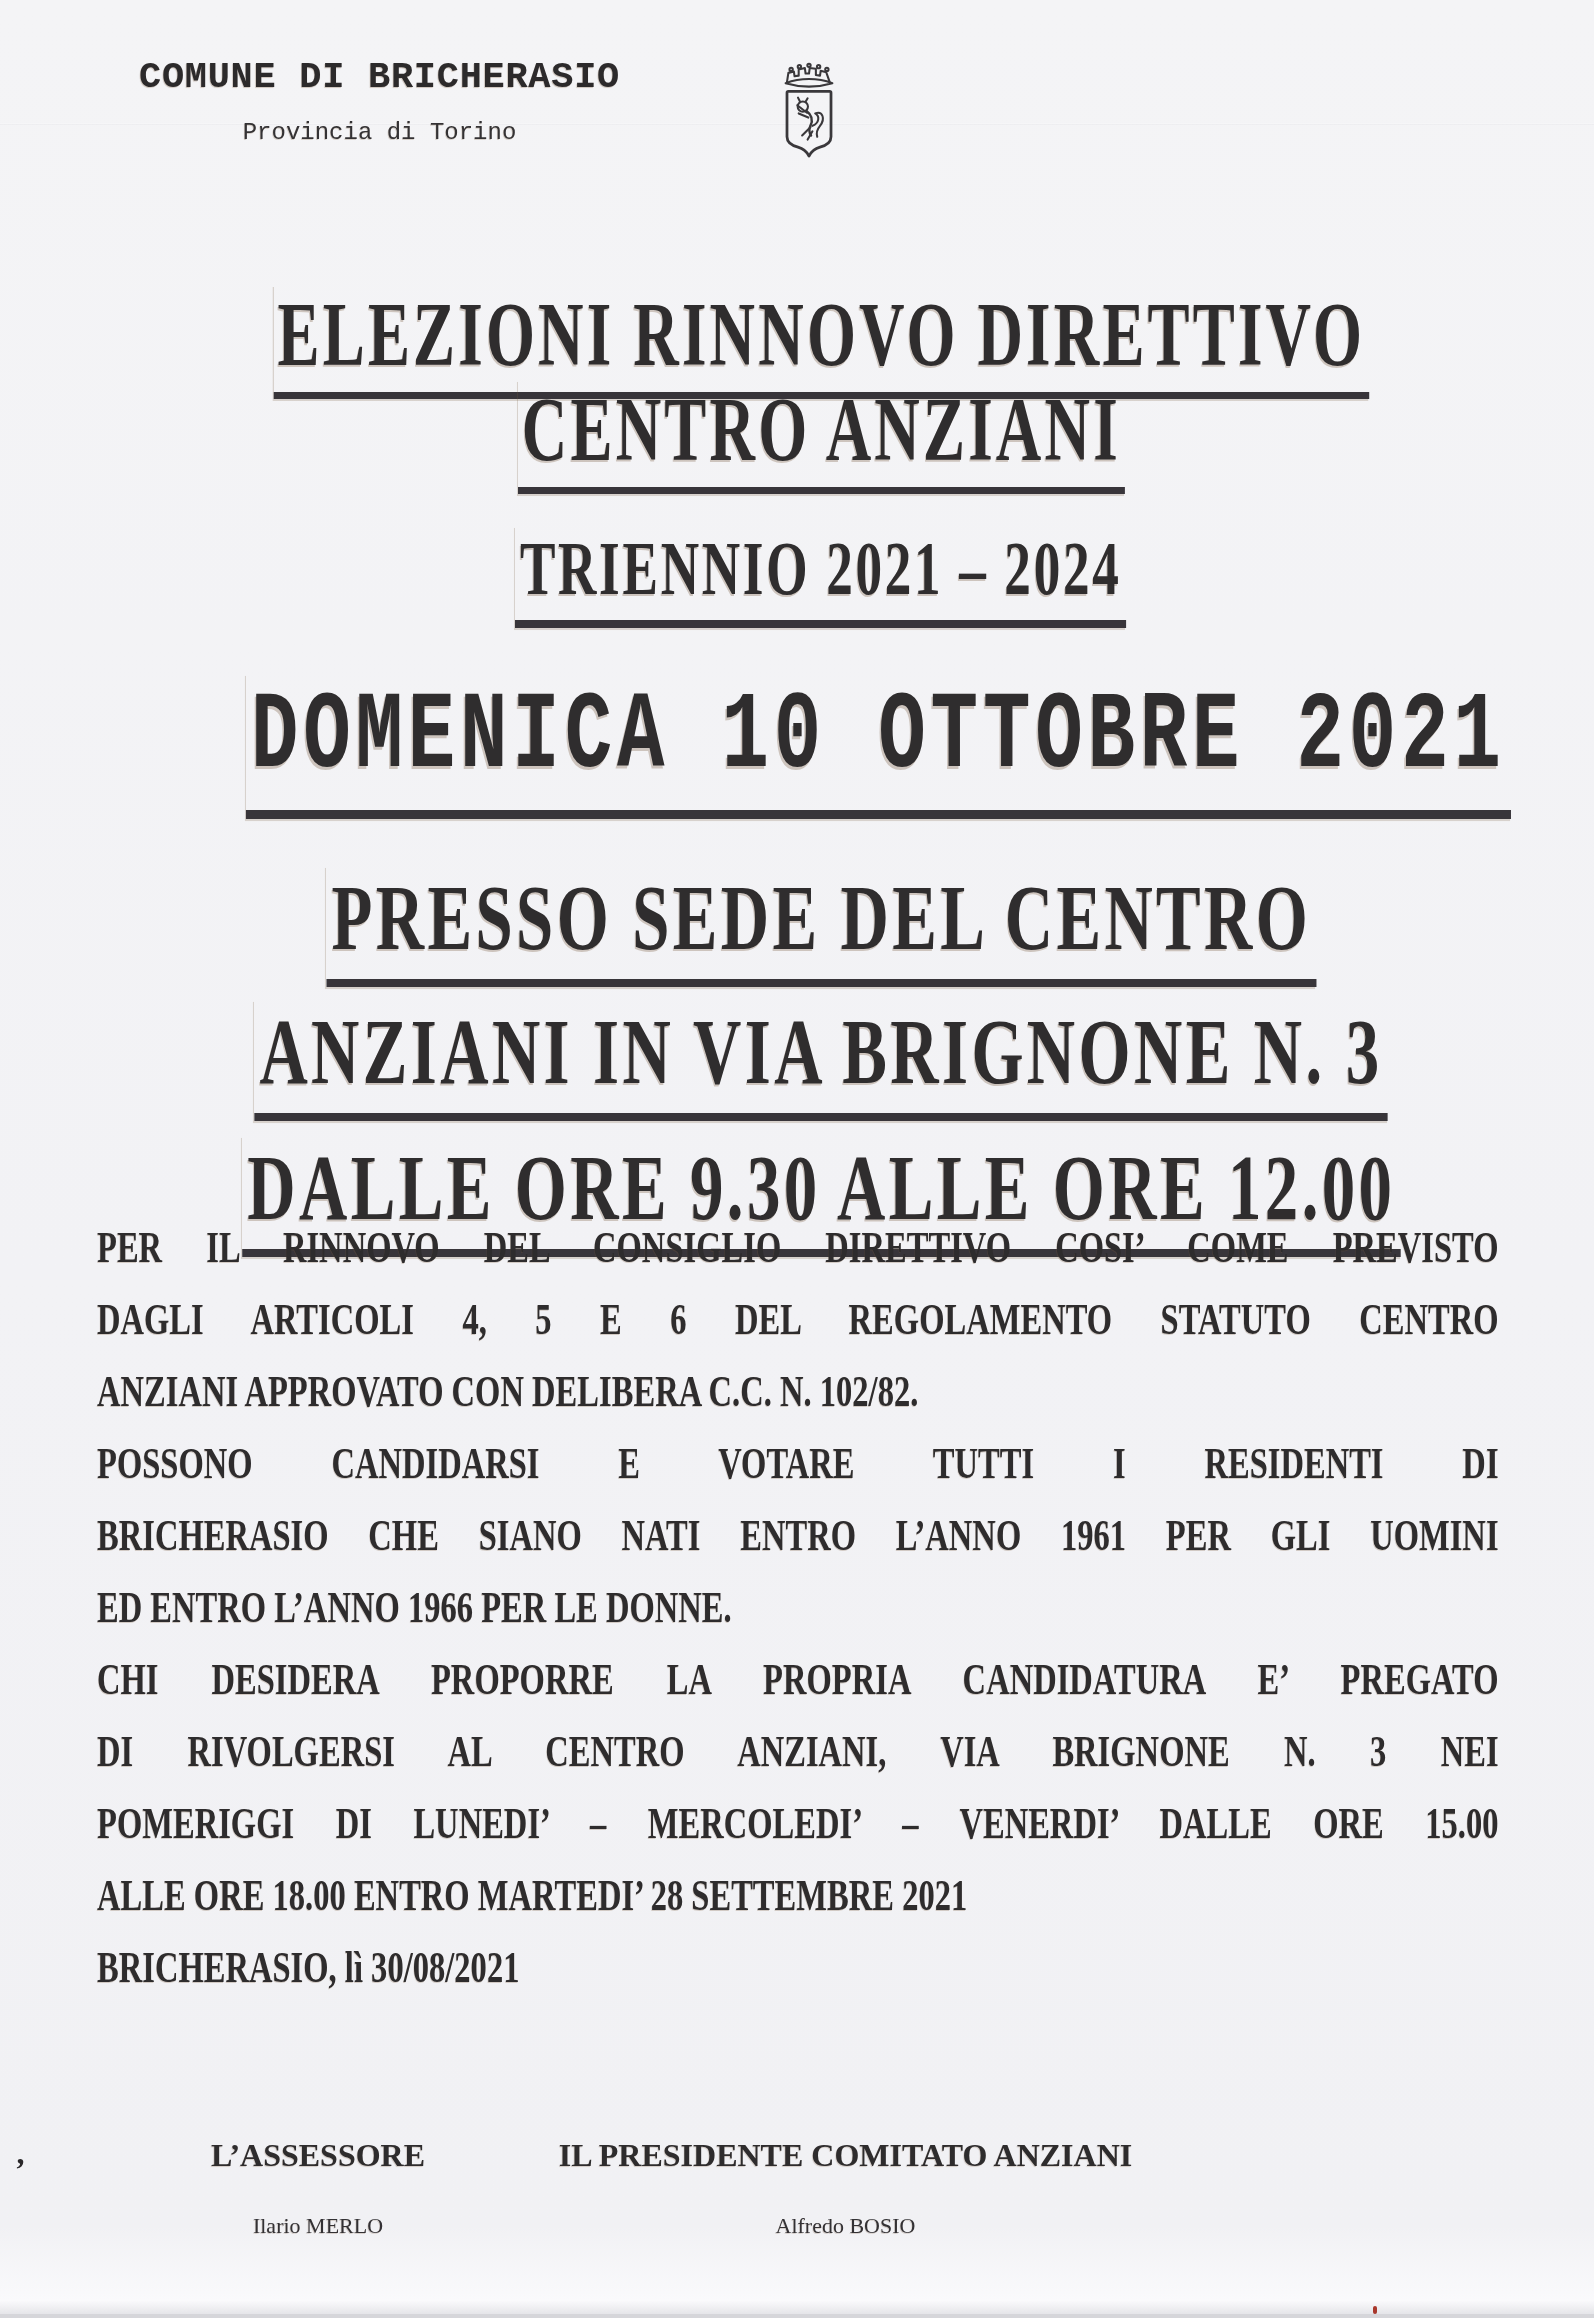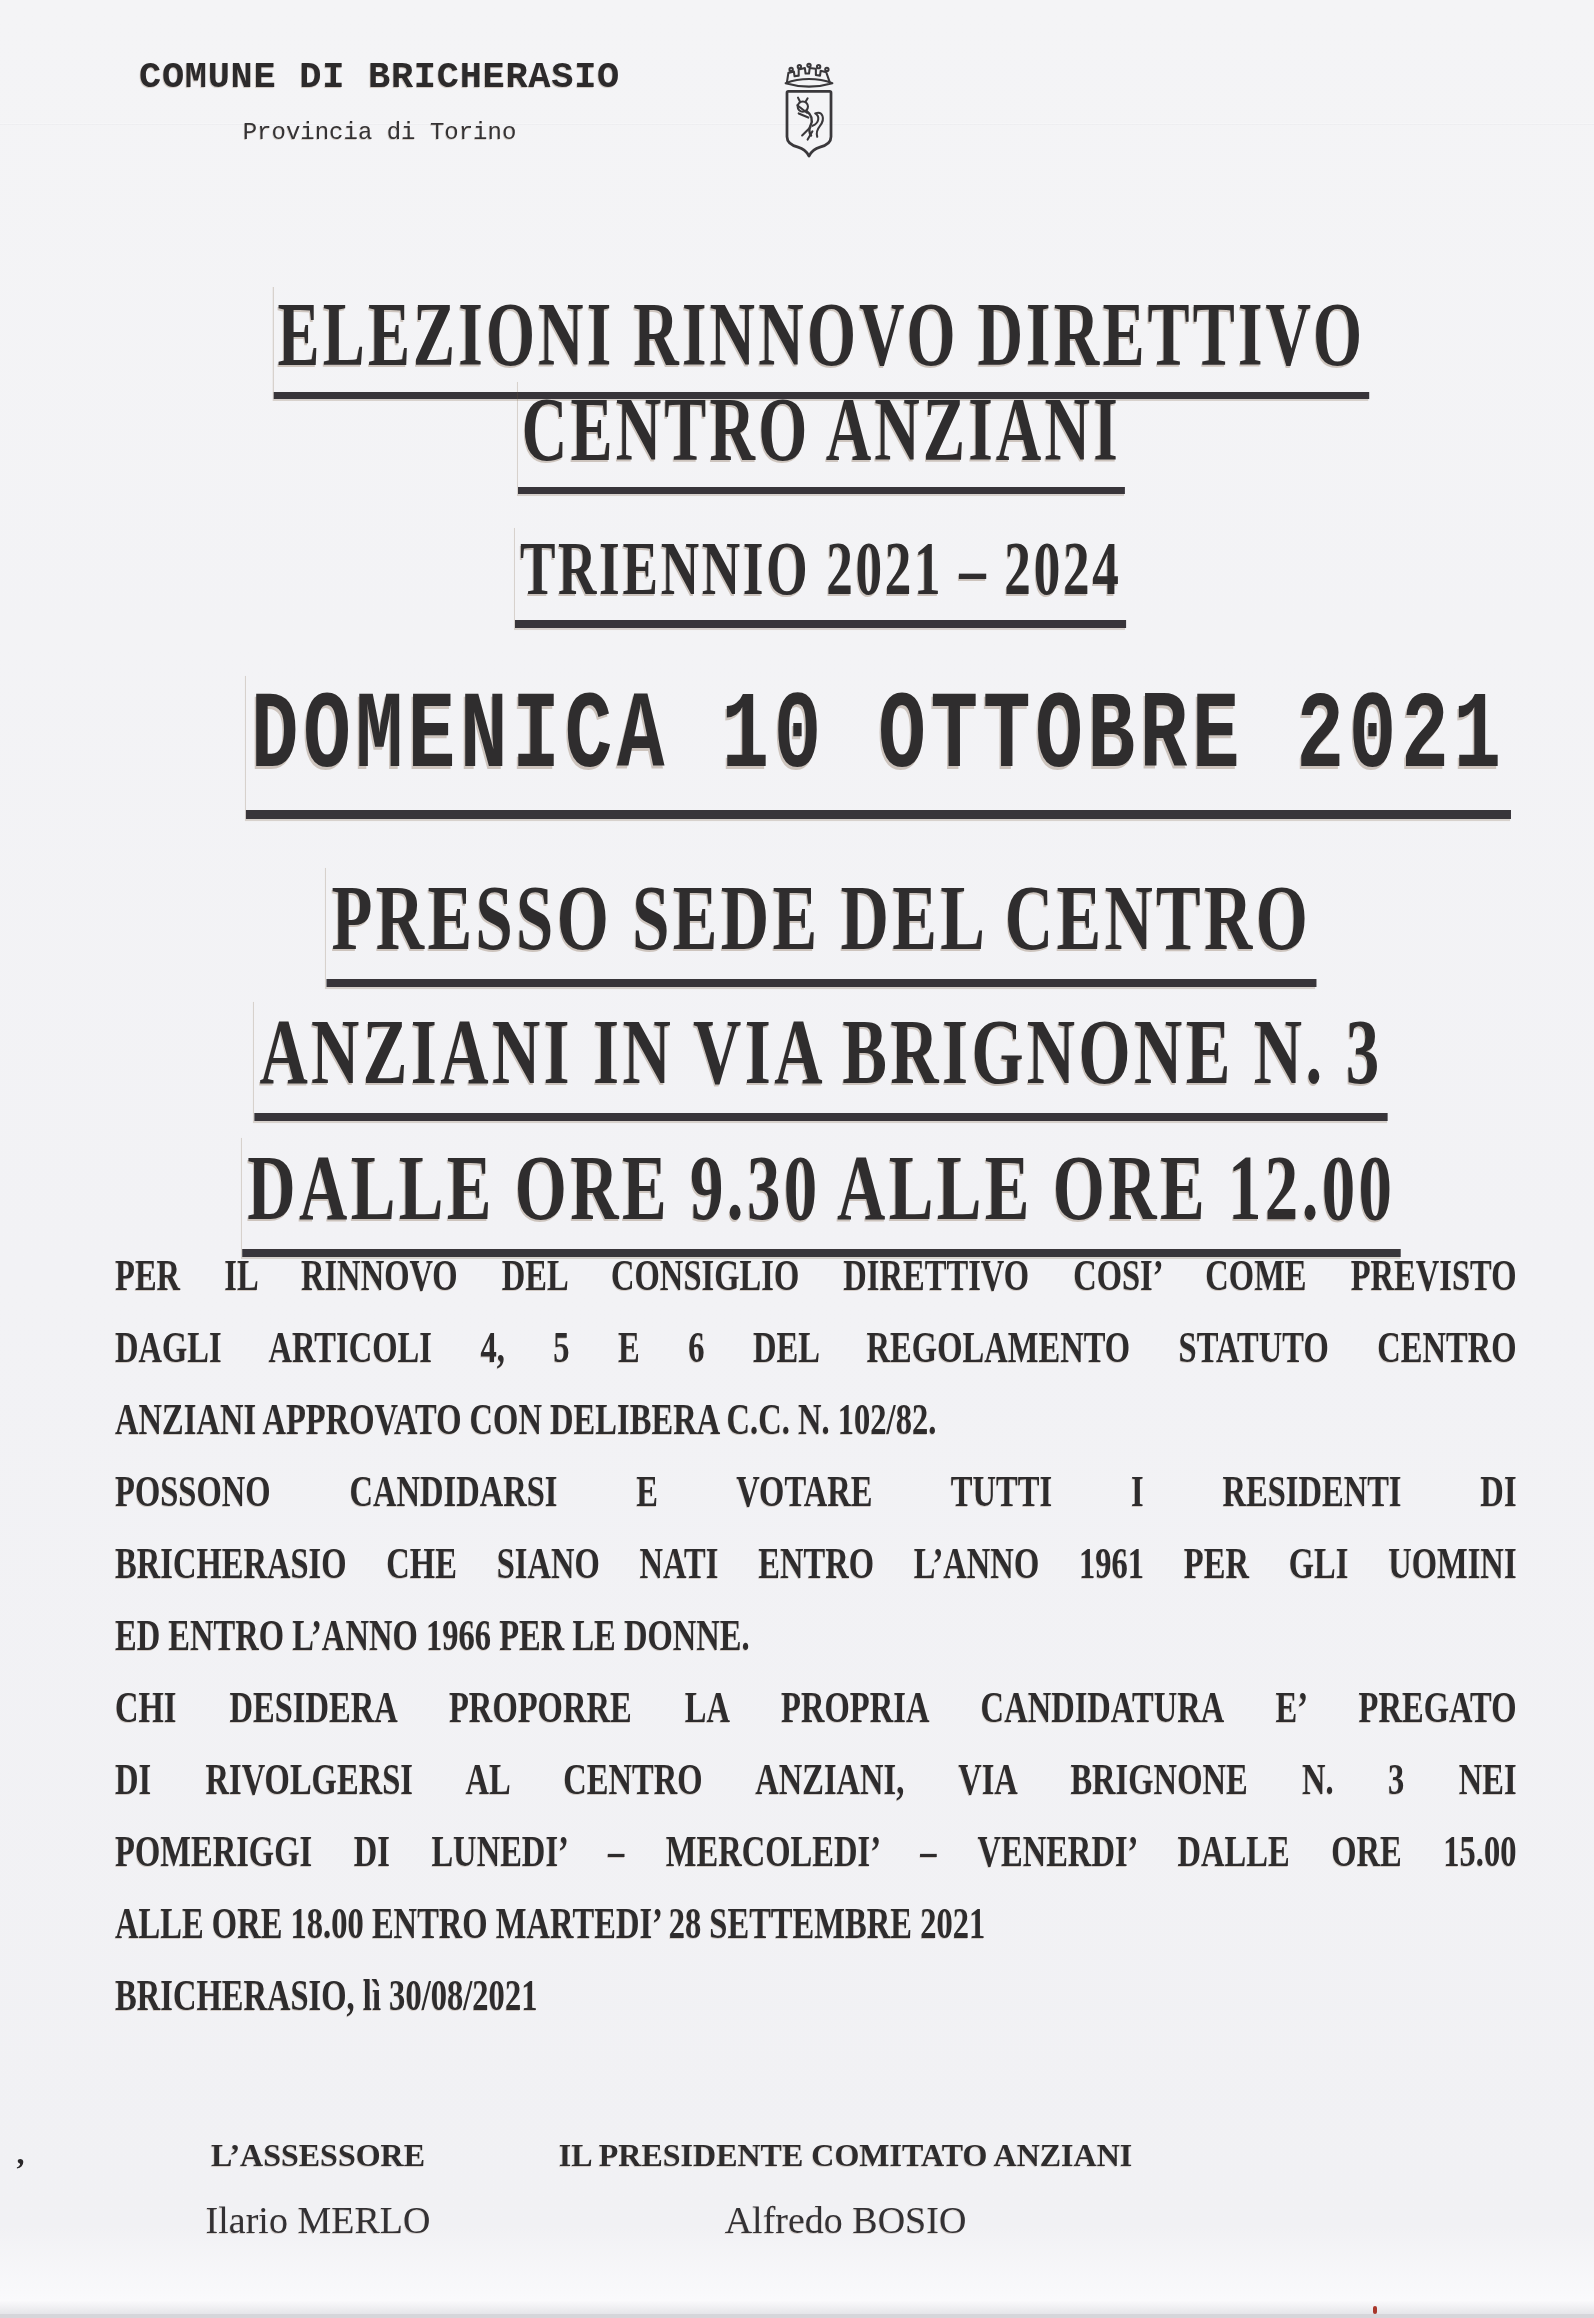--- a/index.html
+++ b/index.html
@@ -43,33 +43,33 @@
   .t-term .ul{padding:0 7px 9.7px 7px;border-bottom-width:8.3px;}
   .t-date{font-size:110px;font-weight:bold;letter-spacing:.06em;line-height:1;
       text-shadow:-2.1px 2.8px 0.7px rgba(118,88,58,.30);font-family:Liberation Mono, monospace;}
   .t-date .cond{transform:scaleX(.72);}
   .t-date .ul{padding:0 7px 11px 7px;border-bottom-width:9.7px;}
   .t-venue{font-size:93px;font-weight:bold;letter-spacing:.05em;line-height:1;
       text-shadow:-1.4px 2.1px 0.7px rgba(118,88,58,.30);text-align:center;}
   .t-venue .cond{transform:scaleX(.72);}
   .t-venue .ul{padding:0 7px 9.7px 7px;border-bottom-width:8.3px;}
   
-  .bodywrap{position:absolute;top:1240px;left:97px;width:1402px;margin-left:18px;}
+  .bodywrap{position:absolute;top:1212px;left:97px;width:1402px;}
   .bodyinner{
     width:1894px;transform:scaleX(.74);transform-origin:0 0;
     font-size:44px;font-weight:bold;line-height:72px;color:#2e2c2d;
     text-shadow:-0.7px 1.4px 0.7px rgba(118,88,58,.26);}
   .bline{white-space:normal;}
   .jl{text-align:justify;text-align-last:justify;}
   .ll{text-align:left;text-align-last:left;}
   
   .sig{position:absolute;text-align:center;}
   .sigrole{font-size:32px;font-weight:bold;line-height:1;color:#2e2c2d;
     text-shadow:-0.7px 1.4px 0.7px rgba(118,88,58,.25);white-space:nowrap;}
-  .signame{font-size:38px;font-weight:normal;line-height:1;margin-top:30px;color:#333134;
+  .signame{font-size:22px;font-weight:normal;line-height:1;margin-top:44px;color:#333134;
     text-shadow:-0.7px 0.7px 0 rgba(118,88,58,.22);white-space:nowrap;}
   .sig1{top:2139px;left:97px;width:442px;}
   .sig2{top:2139px;left:545px;width:601px;}
   .sig3{top:2139px;left:1153px;width:366px;}
   
   .artifact-comma{position:absolute;left:16.6px;top:2135px;font-size:32px;font-weight:bold;color:#2a282a;}
   .artifact-red{position:absolute;left:1373px;top:2306px;width:4.1px;height:8.3px;border-radius:2.1px;background:#a8372b;}
   .bottom-strip{position:absolute;left:0;bottom:0;width:100%;height:4.8px;background:#d6d6da;}
   svg .ink{stroke:#3a383b;fill:none;stroke-linecap:round;stroke-linejoin:round;}
 </style>

